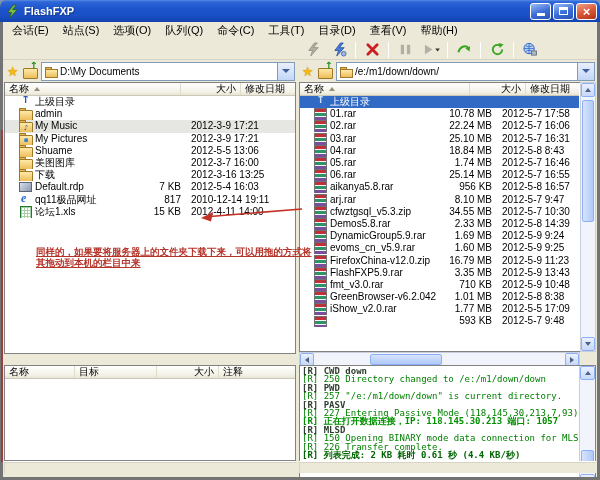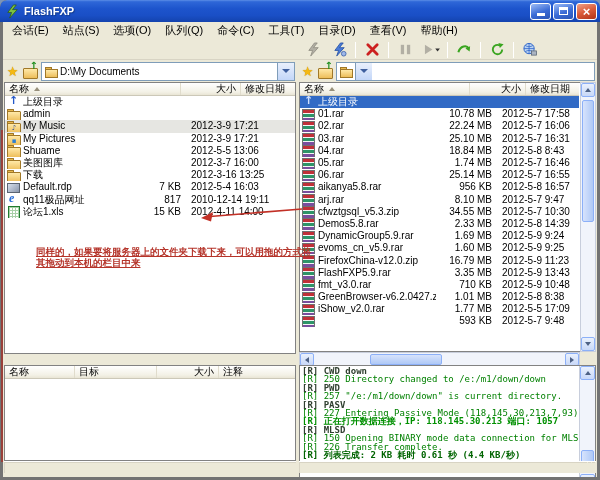--- a/index.html
+++ b/index.html
@@ -57,21 +57,21 @@
   .lheader{height:13px;display:flex;background:linear-gradient(180deg,#FFFFFF,#F3F1E6 75%,#E9E5D5);border-bottom:1px solid #CCC8B8;font-size:10px;}
   .hcell{padding:0 4px;border-right:1px solid #E0DCCC;display:flex;align-items:center;white-space:nowrap;overflow:hidden;}
   .sort-up{width:0;height:0;border-left:3px solid transparent;border-right:3px solid transparent;border-bottom:4px solid #978F7A;margin-left:5px;}
 
   .rows{position:absolute;left:0;right:0;bottom:0;overflow:hidden;background:#fff;}
   .local .rows{top:13px;}
   .remote .rows{top:13px;right:16px;}
   .frow{display:grid;align-items:center;height:12.2px;font-size:10px;line-height:12px;white-space:nowrap;color:#000;}
   .local .frow{grid-template-columns:116px 60px 10px 102px;}
   .remote .frow{grid-template-columns:136px 56px 10px 76px 1fr;}
-  .frow .fname{display:flex;align-items:center;gap:3px;overflow:hidden;padding-left:2px;}
+  .frow .fname{display:flex;align-items:flex-start;gap:3px;overflow:hidden;padding-left:14px;}
   .frow .fsize{text-align:right;}
   .frow .fdate{overflow:hidden;}
   .frow.selected{background:#316AC5;color:#fff;}
   .frow.hilite{background:#E6E6E2;}
 
   
   .fic{position:relative;width:13px;height:11px;flex:none;display:inline-block;}
   .ic-up::before{content:"↑";position:absolute;left:2px;top:-2px;font:bold 11px/11px "DejaVu Sans",sans-serif;color:#2458C8;}
   .frow.selected .ic-up::before{color:#CFE0FF;}
   .ic-folder::before,.ic-folder-music::before,.ic-folder-pics::before{content:"";position:absolute;left:0;top:0;width:5px;height:3px;background:#E8B84C;border:1px solid #A07828;border-bottom:none;border-radius:1px 1px 0 0;}
@@ -346,20 +346,21 @@
       <div class="statusbar status1">6 个文件夹、3 个文件、总计 9 个对象、选定 1 个对象 (大小: 0 字节)</div>
       <div class="statusbar status2">D:\My Documents</div>
     </div>
 
     <div class="pane remote">
       <div class="pathrow">
         <span class="star-ic">★</span>
         <span class="folderup-ic"></span>
         <span class="combo">
           <span class="mini-folder"></span>
+          <span class="combo-text">/e:/m1/down/down/</span>
           <span class="drop-btn">
               <i></i>
             </span>
         </span>
       </div>
       <div class="listbox">
         <div class="lheader" style="margin-right:16px;">
           <span class="hcell" style="width:170px;">
               <span>名称</span>
               <span class="sort-up"></span>

